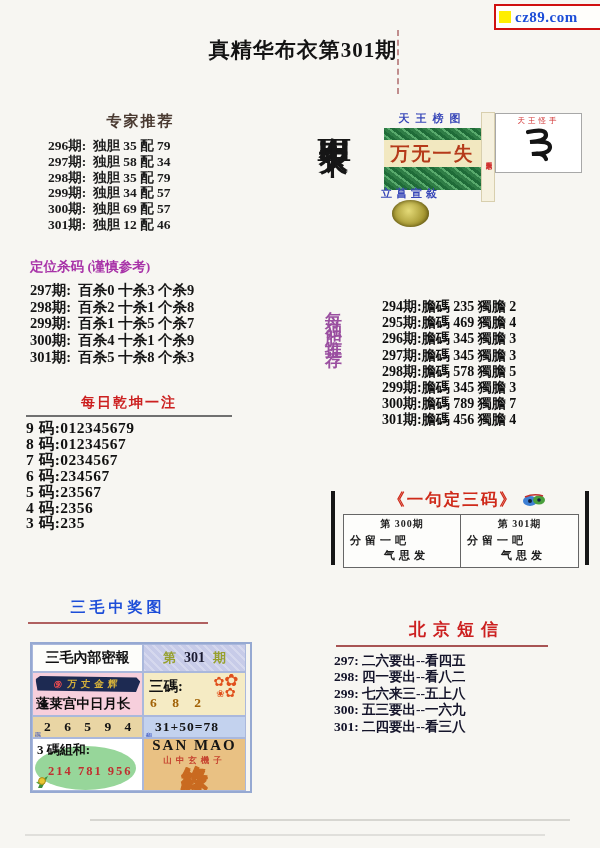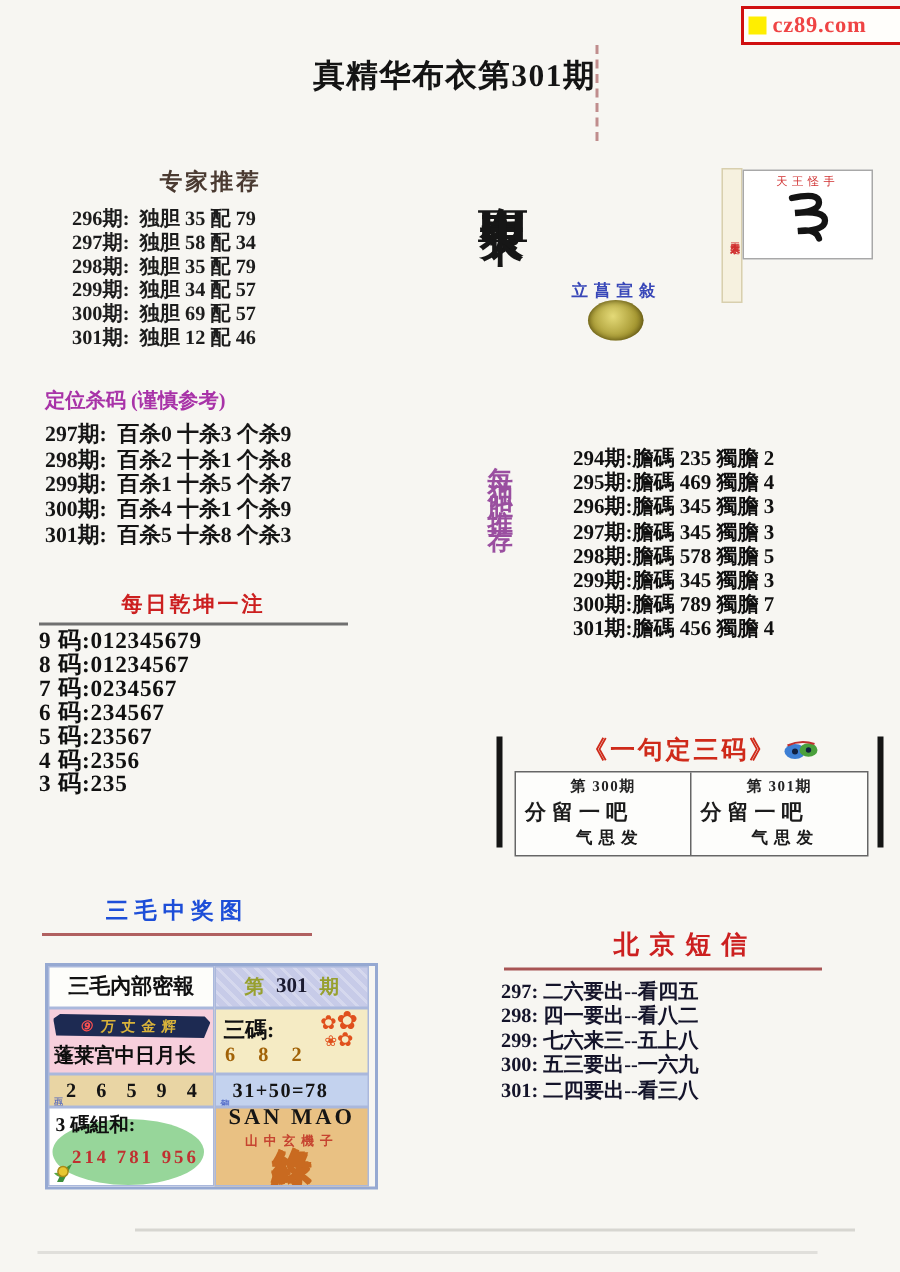--- a/index.html
+++ b/index.html
@@ -4,21 +4,21 @@
 <style>
   html,body{margin:0;padding:0;}
   body{background:#e8e6e2;font-family:"Liberation Serif","DejaVu Serif",serif;}
   .page{position:relative;width:600px;height:848px;background:#f7f6f2;overflow:hidden;
         box-shadow:0 0 6px rgba(0,0,0,.25);}
 
   
   .badge{position:absolute;left:494px;top:4px;width:98px;height:22px;border:2px solid #d01010;
          background:#fffefb;display:flex;align-items:center;gap:4px;padding:0 3px;}
   .badge .sq{width:12px;height:12px;background:#ffee00;display:inline-block;}
-  .badge .dom{color:#ef4444;font-size:15px;font-weight:bold;letter-spacing:.5px;}
+  .badge .dom{color:#1d4ed8;font-size:15px;font-weight:bold;letter-spacing:.5px;}
 
   
   .title{position:absolute;left:150px;top:36px;width:306px;text-align:center;
          font-size:21px;font-weight:bold;color:#141414;letter-spacing:1px;}
   .dashline{position:absolute;left:397px;top:30px;height:64px;border-left:2px dashed #c08d8d;}
 
   
   .rows div{white-space:pre;}
 
   
@@ -120,21 +120,21 @@
   
   .yiju{position:absolute;left:331px;top:489px;width:258px;height:78px;}
   .yiju .bar{position:absolute;top:2px;width:4px;height:74px;background:#151515;}
   .yiju .bar.r{right:0;} .yiju .bar.l{left:0;}
   .yiju .head{margin-left:14px;text-align:center;font-size:16.5px;font-weight:bold;color:#cf2a1a;
               letter-spacing:2px;display:flex;align-items:center;justify-content:center;gap:4px;}
   .yiju .tbl{margin:3px 10px 0 12px;border:1px solid #666;display:grid;grid-template-columns:1fr 1fr;background:#fdfdfb;}
   .yiju .cell{padding:2px 6px 4px;border-right:1px solid #666;}
   .yiju .cell:last-child{border-right:none;}
   .yiju .iss{text-align:center;font-size:10px;font-weight:bold;color:#232323;letter-spacing:1px;}
-  .yiju .l1{font-size:14px;font-weight:bold;color:#1b1b1b;letter-spacing:4px;margin-top:2px;}
+  .yiju .l1{font-size:11px;font-weight:bold;color:#1b1b1b;letter-spacing:4px;margin-top:2px;}
   .yiju .l2{font-size:11px;font-weight:bold;color:#1b1b1b;letter-spacing:4px;padding-left:34px;}
 
   
   .beijing{position:absolute;left:334px;top:618px;width:246px;}
   .beijing .hd{text-align:center;font-size:17px;font-weight:bold;color:#cc2020;letter-spacing:7px;
                width:200px;margin:0 auto;}
   .beijing .ul{border-bottom:2px solid #a85454;margin:4px 0 6px 2px;width:212px;}
   .beijing .rows{font-size:13.5px;font-weight:bold;color:#14142a;line-height:16.4px;}
 
   .smudge{position:absolute;background:#9a9a96;}
@@ -233,20 +233,26 @@
     <div class="c-green">
       <div class="sm">SAN MAO</div>
       <div class="arc">山中玄機子</div>
       <div class="big">綠</div>
     </div>
   </div>
 
   <div class="buyi">布衣天下Ⅲ</div>
   <div class="danvert">每独胆推荐</div>
 
+  <div class="twbox">
+    <div class="head">天王榜图</div>
+    <div class="green">
+      <div class="cream">万无一失</div>
+    </div>
+  </div>
   <div class="twstrip">天宇系列之天王版</div>
   <div class="gsbox">
     <div class="lbl">天王怪手</div>
     <svg width="46" height="38" viewBox="0 0 46 38">
       <path d="M12 6 Q30 2 30 9 Q30 15 14 16 Q34 14 34 21 Q34 28 16 28 Q28 26 30 33" fill="none" stroke="#141414" stroke-width="4.2" stroke-linecap="round"></path>
     </svg>
   </div>
   <div class="capblue">立菖宣敍</div>
   <div class="seal"></div>
 

